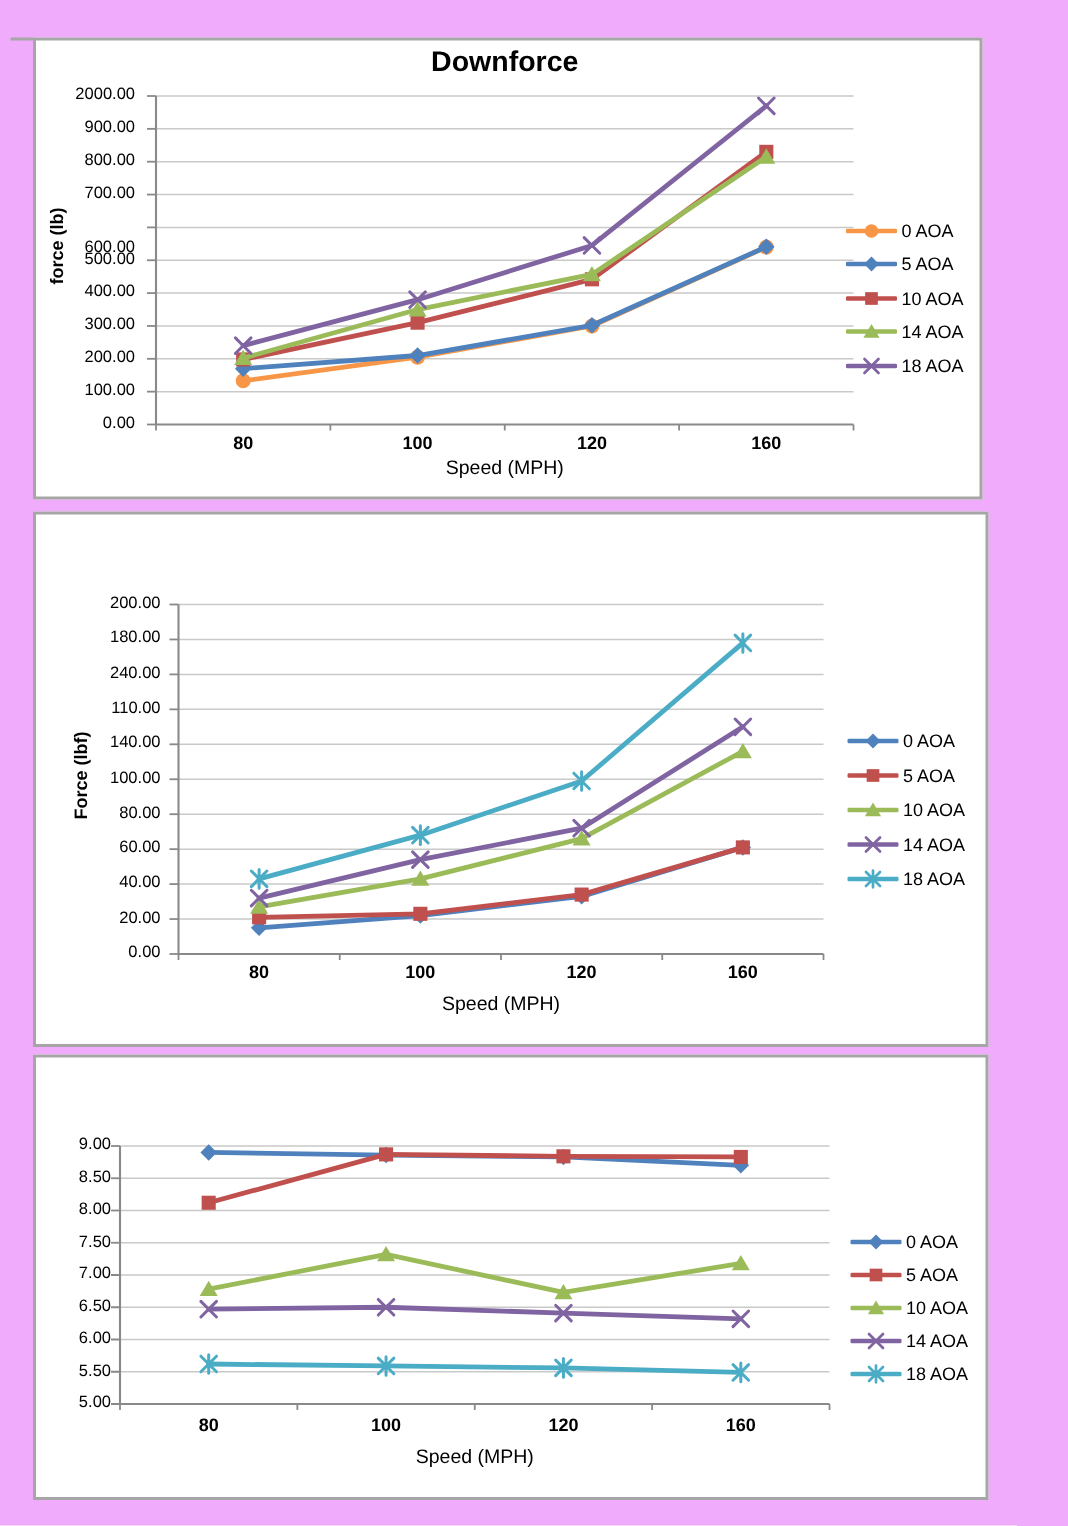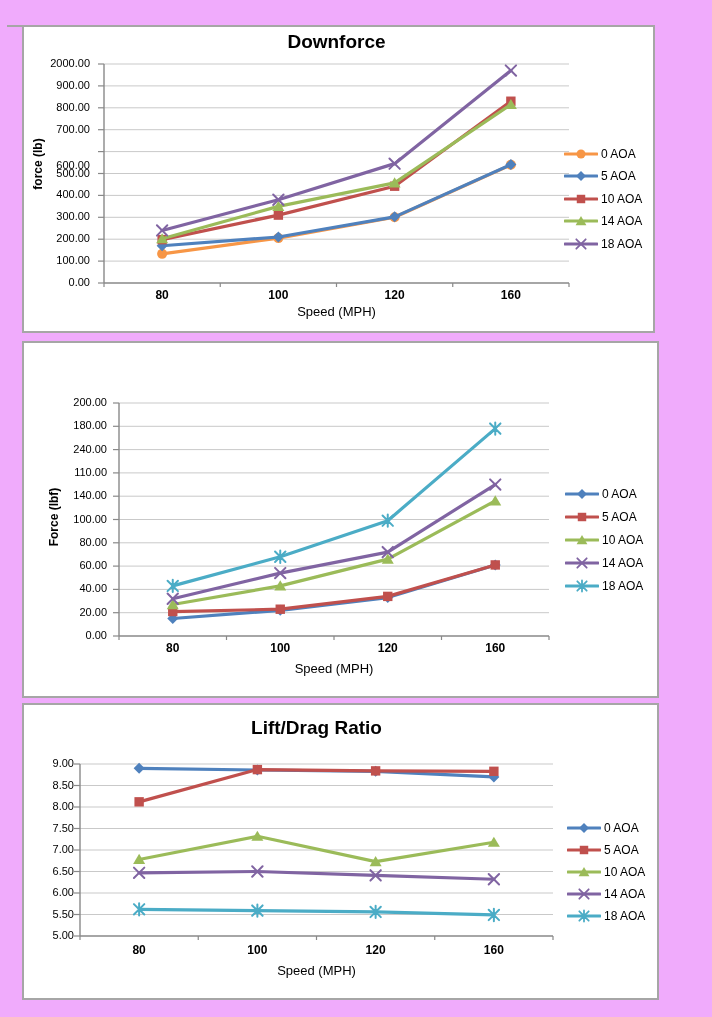--- a/index.html
+++ b/index.html
@@ -243,21 +243,20 @@
       <div class="ytick" style="left: 19px; width: 64px; top: 239.4px;">40.00</div>
       <div class="ytick" style="left: 19px; width: 64px; top: 262.7px;">20.00</div>
       <div class="ytick" style="left: 19px; width: 64px; top: 286px;">0.00</div>
       <div class="xtick" style="left: 118.75px; width: 60px; top: 298px;">80</div>
       <div class="xtick" style="left: 226.25px; width: 60px; top: 298px;">100</div>
       <div class="xtick" style="left: 333.75px; width: 60px; top: 298px;">120</div>
       <div class="xtick" style="left: 441.25px; width: 60px; top: 298px;">160</div>
     </section>
 
   <section class="panel" id="panel-2" style="left: 22px; top: 703px; width: 637px; height: 297px;">
-    <h2 class="chart-title" style="left: 132.5px; width: 320px; top: 12px;">Lift/Drag Ratio</h2>
     <div class="x-title" style="left: 192.5px; width: 200px; top: 258px;">Speed (MPH)</div>
     <svg class="plot-svg" width="637" height="297" viewBox="0 0 637 297">
         <line x1="56" y1="59" x2="529" y2="59" stroke="#c9c9c9" stroke-width="1"></line>
         <line x1="50" y1="59" x2="56" y2="59" stroke="#898989" stroke-width="1.2"></line>
         <line x1="56" y1="80.5" x2="529" y2="80.5" stroke="#c9c9c9" stroke-width="1"></line>
         <line x1="50" y1="80.5" x2="56" y2="80.5" stroke="#898989" stroke-width="1.2"></line>
         <line x1="56" y1="102" x2="529" y2="102" stroke="#c9c9c9" stroke-width="1"></line>
         <line x1="50" y1="102" x2="56" y2="102" stroke="#898989" stroke-width="1.2"></line>
         <line x1="56" y1="123.5" x2="529" y2="123.5" stroke="#c9c9c9" stroke-width="1"></line>
         <line x1="50" y1="123.5" x2="56" y2="123.5" stroke="#898989" stroke-width="1.2"></line>

